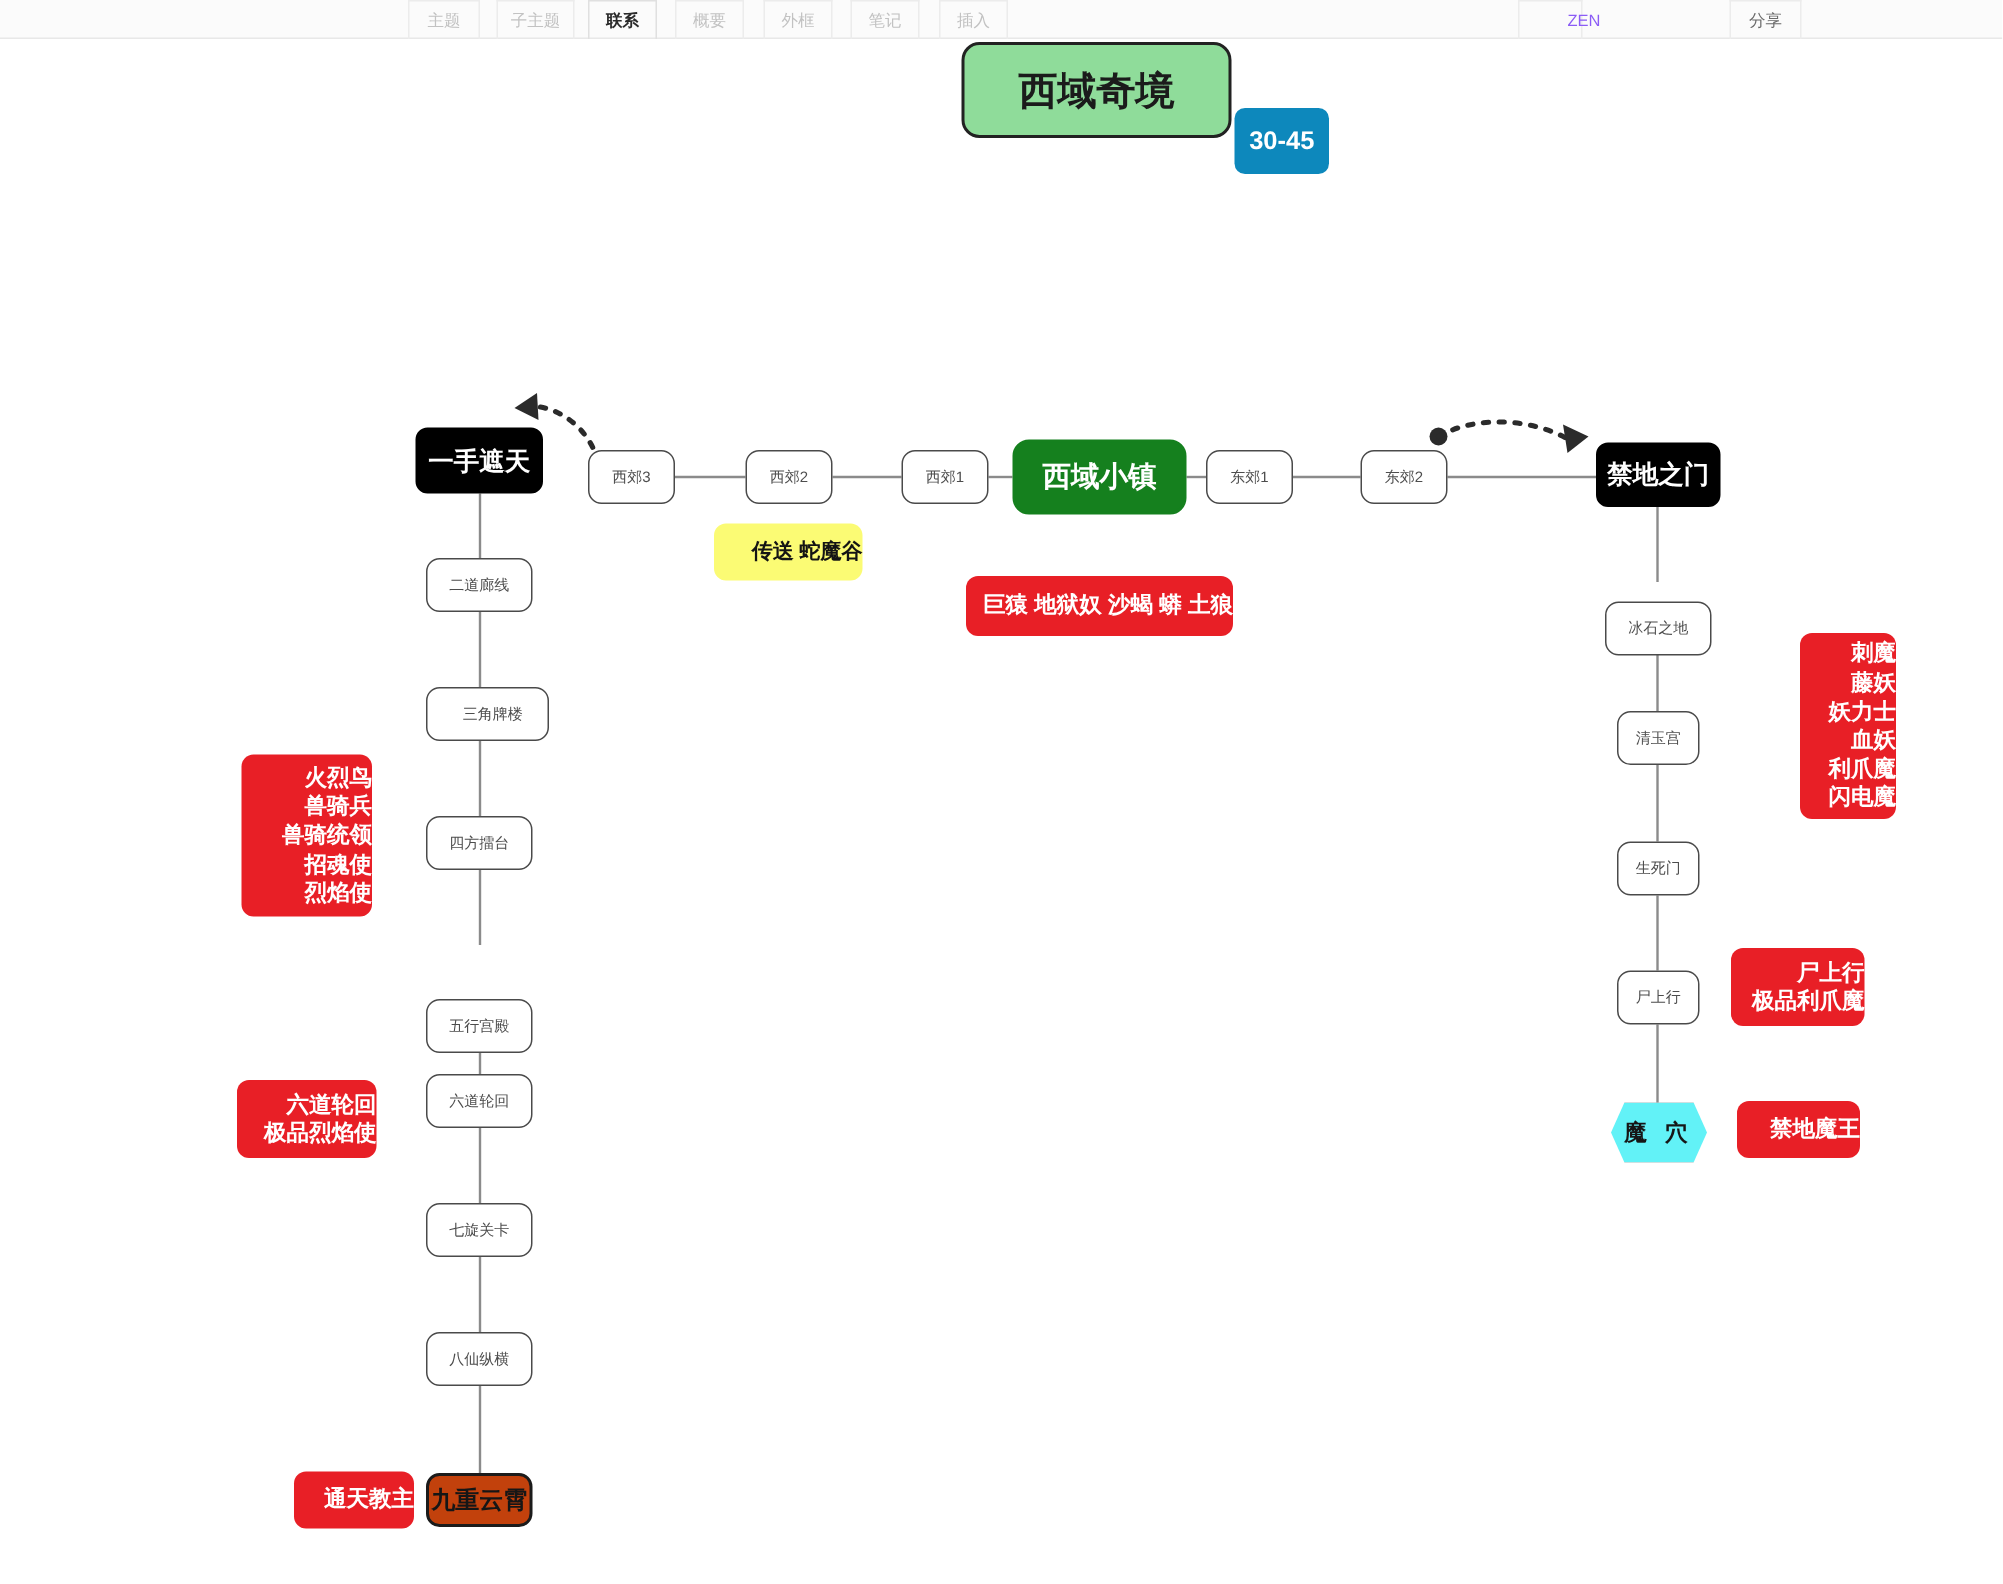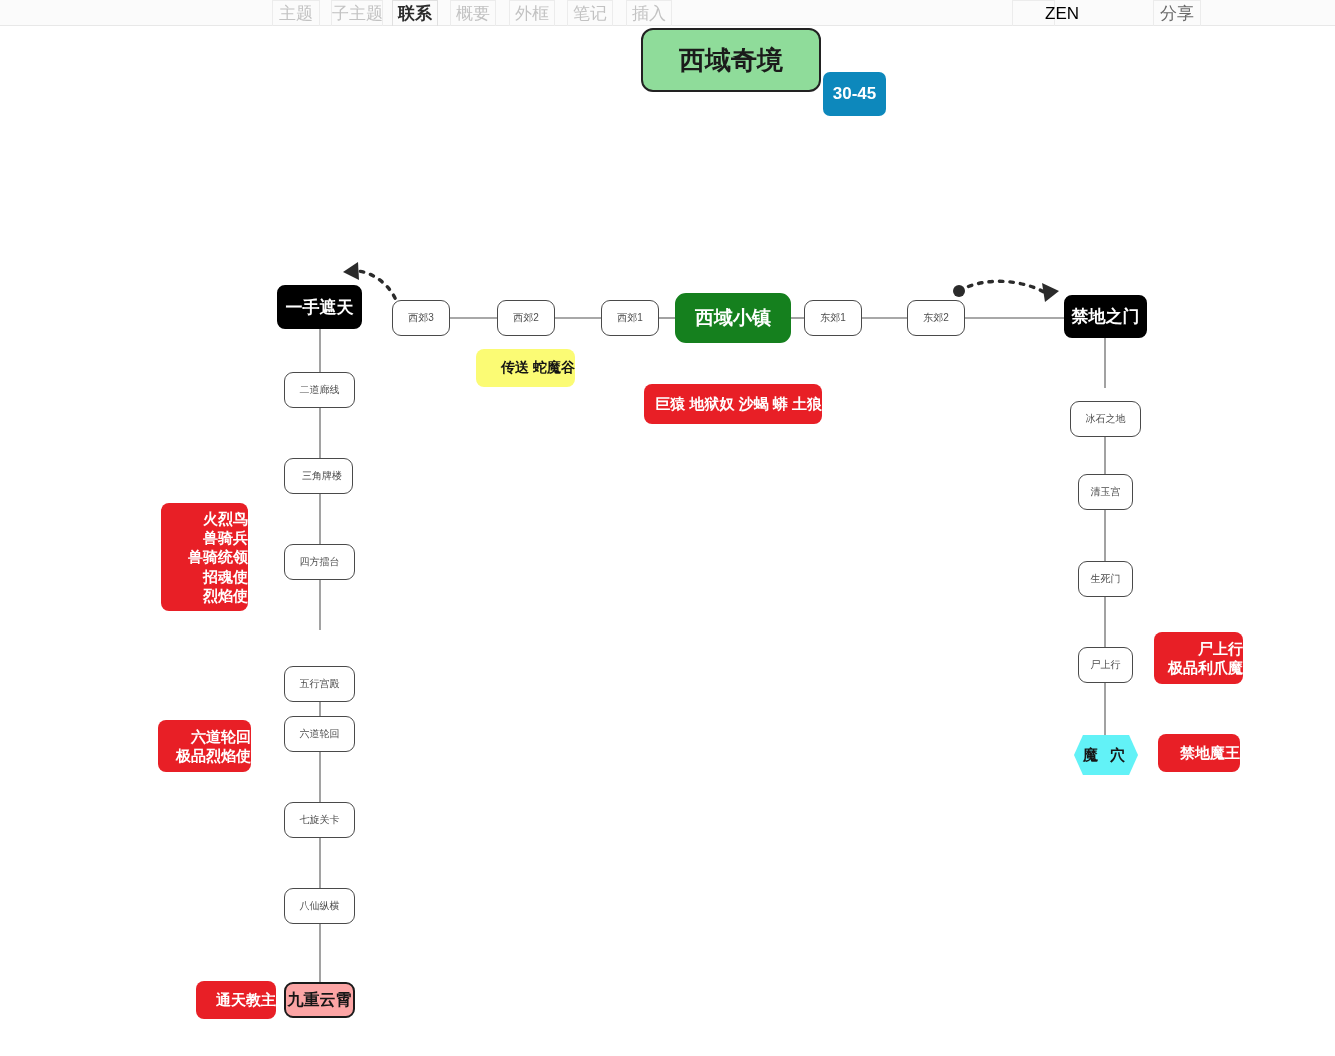--- a/index.html
+++ b/index.html
@@ -24,21 +24,21 @@
     height: 26px;
     background: #fbfbfb;
     border-bottom: 1px solid #e8e8e8;
     box-sizing: border-box;
   }
   .tb-item {
     position: absolute;
     top: 0;
     height: 26px;
     line-height: 26px;
-    font-size: 17px;
+    font-size: 11px;
     color: #c2c2c2;
     text-align: center;
     white-space: nowrap;
     cursor: default;
     border-top: 1px solid #ececec;
     border-left: 1px solid #ececec;
     border-right: 1px solid #ececec;
     box-sizing: border-box;
   }
   .tb-item.active { color: #2b2b2b; font-weight: bold; border-color: #e0e0e0; }
@@ -84,21 +84,21 @@
   }
   .n-green {
     background: #15801e;
     border: 2px solid #15801e;
     border-radius: 11px;
     color: #ffffff;
     font-size: 19px;
     font-weight: bold;
   }
   .n-cyan {
-    background: #fca5a5;
+    background: #c2410c;
     border: 2.4px solid #1b1b1b;
     border-radius: 9px;
     color: #161616;
     font-size: 16px;
     font-weight: bold;
   }
   .n-badge {
     background: #0d88bc;
     border-radius: 7px;
     color: #ffffff;
@@ -141,21 +141,21 @@
 <div id="app">
 
   <div class="toolbar">
     <div class="tb-item" style="left:272px;width:48px;">主题</div>
     <div class="tb-item" style="left:331px;width:52px;">子主题</div>
     <div class="tb-item active" style="left:392px;width:46px;">联系</div>
     <div class="tb-item" style="left:450px;width:46px;">概要</div>
     <div class="tb-item" style="left:509px;width:46px;">外框</div>
     <div class="tb-item" style="left:567px;width:46px;">笔记</div>
     <div class="tb-item" style="left:626px;width:46px;">插入</div>
-    <div class="tb-item" style="left:1012px;width:43px;color:#000000;padding-left:32px;">ZEN</div>
+    <div class="tb-item" style="left:1012px;width:43px;color:#8b5cf6;padding-left:32px;">ZEN</div>
     <div class="tb-item" style="left:1153px;width:48px;color:#6a6a6a;">分享</div>
   </div>
 
   <div class="canvas">
 
     <svg class="edges" viewBox="0 0 1335 1030">
       <g stroke="#8b8b8b" stroke-width="1.6" fill="none">
 
         <line x1="450" y1="292" x2="497" y2="292"></line>
         <line x1="555" y1="292" x2="601" y2="292"></line>
@@ -199,21 +199,21 @@
     <div class="node n-black" style="left:277px;top:259px;width:85px;height:44px;">一手遮天</div>
     <div class="node n-plain" style="left:392px;top:274px;width:58px;height:36px;">西郊3</div>
     <div class="node n-plain" style="left:497px;top:274px;width:58px;height:36px;">西郊2</div>
     <div class="node n-plain" style="left:601px;top:274px;width:58px;height:36px;">西郊1</div>
     <div class="node n-green" style="left:675px;top:267px;width:116px;height:50px;">西域小镇</div>
     <div class="node n-plain" style="left:804px;top:274px;width:58px;height:36px;">东郊1</div>
     <div class="node n-plain" style="left:907px;top:274px;width:58px;height:36px;">东郊2</div>
     <div class="node n-black" style="left:1064px;top:269px;width:83px;height:43px;">禁地之门</div>
 
     <div class="node n-plain" style="left:284px;top:346px;width:71px;height:36px;">二道廊线</div>
-    <div class="node n-plain" style="left:284px;top:432px;width:69px;height:36px;padding-left:13px;">三角牌楼</div>
+    <div class="node n-plain" style="left:284px;top:432px;width:82px;height:36px;padding-left:13px;">三角牌楼</div>
     <div class="node n-plain" style="left:284px;top:518px;width:71px;height:36px;">四方擂台</div>
     <div class="node n-plain" style="left:284px;top:604px;width:71px;height:36px;margin-top:36px;">五行宫殿</div>
     <div class="node n-plain" style="left:284px;top:690px;width:71px;height:36px;">六道轮回</div>
     <div class="node n-plain" style="left:284px;top:776px;width:71px;height:36px;">七旋关卡</div>
     <div class="node n-plain" style="left:284px;top:862px;width:71px;height:36px;">八仙纵横</div>
     <div class="node n-cyan" style="left:284px;top:956px;width:71px;height:36px;">九重云霄</div>
 
     <div class="node n-plain" style="left:1070px;top:375px;width:71px;height:36px;">冰石之地</div>
     <div class="node n-plain" style="left:1078px;top:448px;width:55px;height:36px;">清玉宫</div>
     <div class="node n-plain" style="left:1078px;top:535px;width:55px;height:36px;">生死门</div>
@@ -238,20 +238,28 @@
 
     <div class="callout c-red" style="left:158px;top:694px;width:93px;height:52px;font-size:15px;">
       <span class="ln">六道轮回</span>
       <span class="ln">极品烈焰使</span>
     </div>
 
     <div class="callout c-red" style="left:196px;top:955px;width:80px;height:38px;font-size:15px;">
       <span class="ln">通天教主</span>
     </div>
 
+    <div class="callout c-red" style="left:1200px;top:396px;width:64px;height:124px;font-size:15px;">
+      <span class="ln">刺魔</span>
+      <span class="ln">藤妖</span>
+      <span class="ln">妖力士</span>
+      <span class="ln">血妖</span>
+      <span class="ln">利爪魔</span>
+      <span class="ln">闪电魔</span>
+    </div>
 
     <div class="callout c-red" style="left:1154px;top:606px;width:89px;height:52px;font-size:15px;">
       <span class="ln">尸上行</span>
       <span class="ln">极品利爪魔</span>
     </div>
 
     <div class="callout c-red" style="left:1158px;top:708px;width:82px;height:38px;font-size:15px;">
       <span class="ln">禁地魔王</span>
     </div>
 

